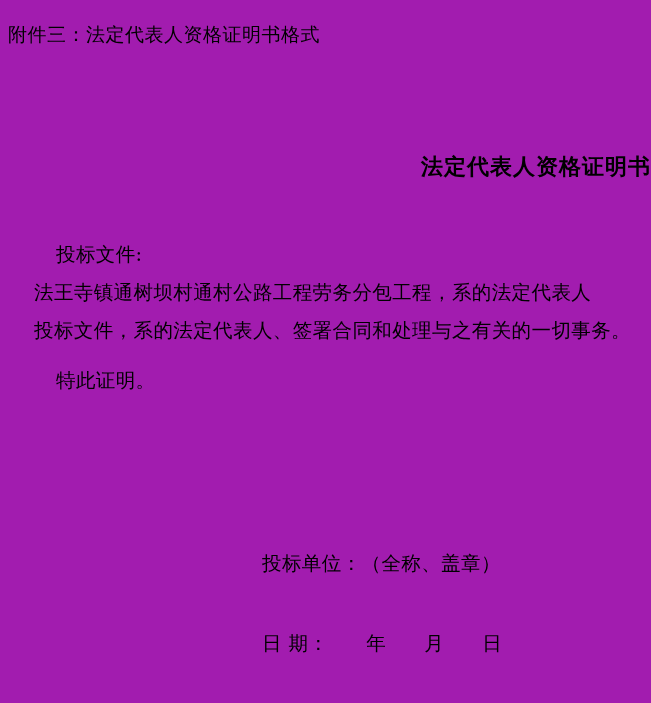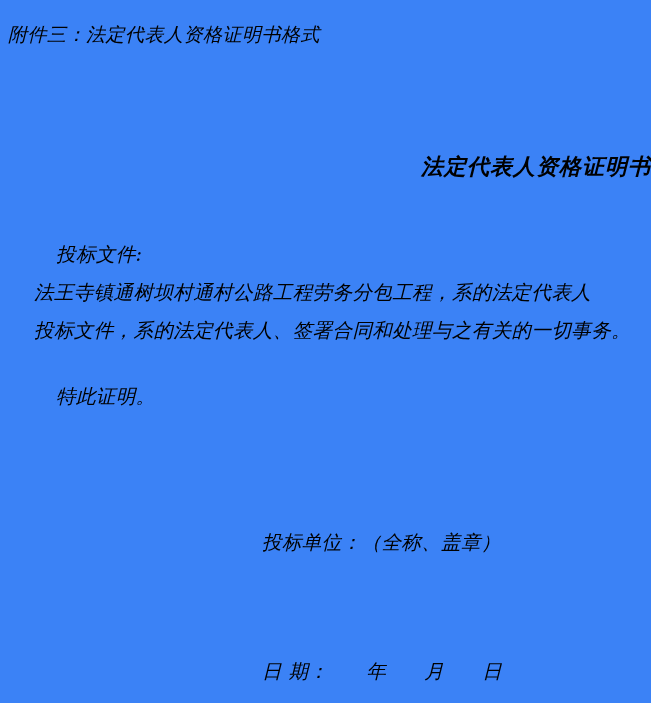--- a/index.html
+++ b/index.html
@@ -11,23 +11,22 @@
     width: 651px;
     height: 703px;
     overflow: hidden;
     font-family: "DejaVu Serif", "Liberation Serif", serif;
     color: #000000;
   }
   .page {
     position: relative;
     width: 651px;
     height: 703px;
-    background: #3b82f6;
+    background: #a21caf;
     box-sizing: border-box;
-    font-style: italic;
   }
   .attachment-line {
     position: absolute;
     top: 22px;
     left: 8px;
     font-size: 19px;
     letter-spacing: 0.5px;
     white-space: nowrap;
   }
   .doc-title {
@@ -53,46 +52,45 @@
     white-space: nowrap;
   }
   .indent-1 {
     padding-left: 22px;
   }
   .indent-2 {
     padding-left: 44px;
   }
   .certify {
     padding-left: 22px;
-    margin-top: 28px;
+    margin-top: 12px;
   }
   .signature-block {
     position: absolute;
-    top: 524px;
+    top: 545px;
     left: 0;
     width: 539px;
   }
   .sig-line {
     font-size: 19.5px;
     line-height: 38px;
     letter-spacing: 0.4px;
     padding-left: 262px;
     white-space: nowrap;
   }
   .date-line {
     position: absolute;
     top: 630px;
     left: 0;
     width: 651px;
     font-size: 19.5px;
     letter-spacing: 0.4px;
     padding-left: 262px;
     box-sizing: border-box;
     white-space: nowrap;
-    margin-top: 28px;
   }
   .sp-w {
     display: inline-block;
     width: 38px;
   }
   .sp-m {
     display: inline-block;
     width: 26px;
   }
 </style>

